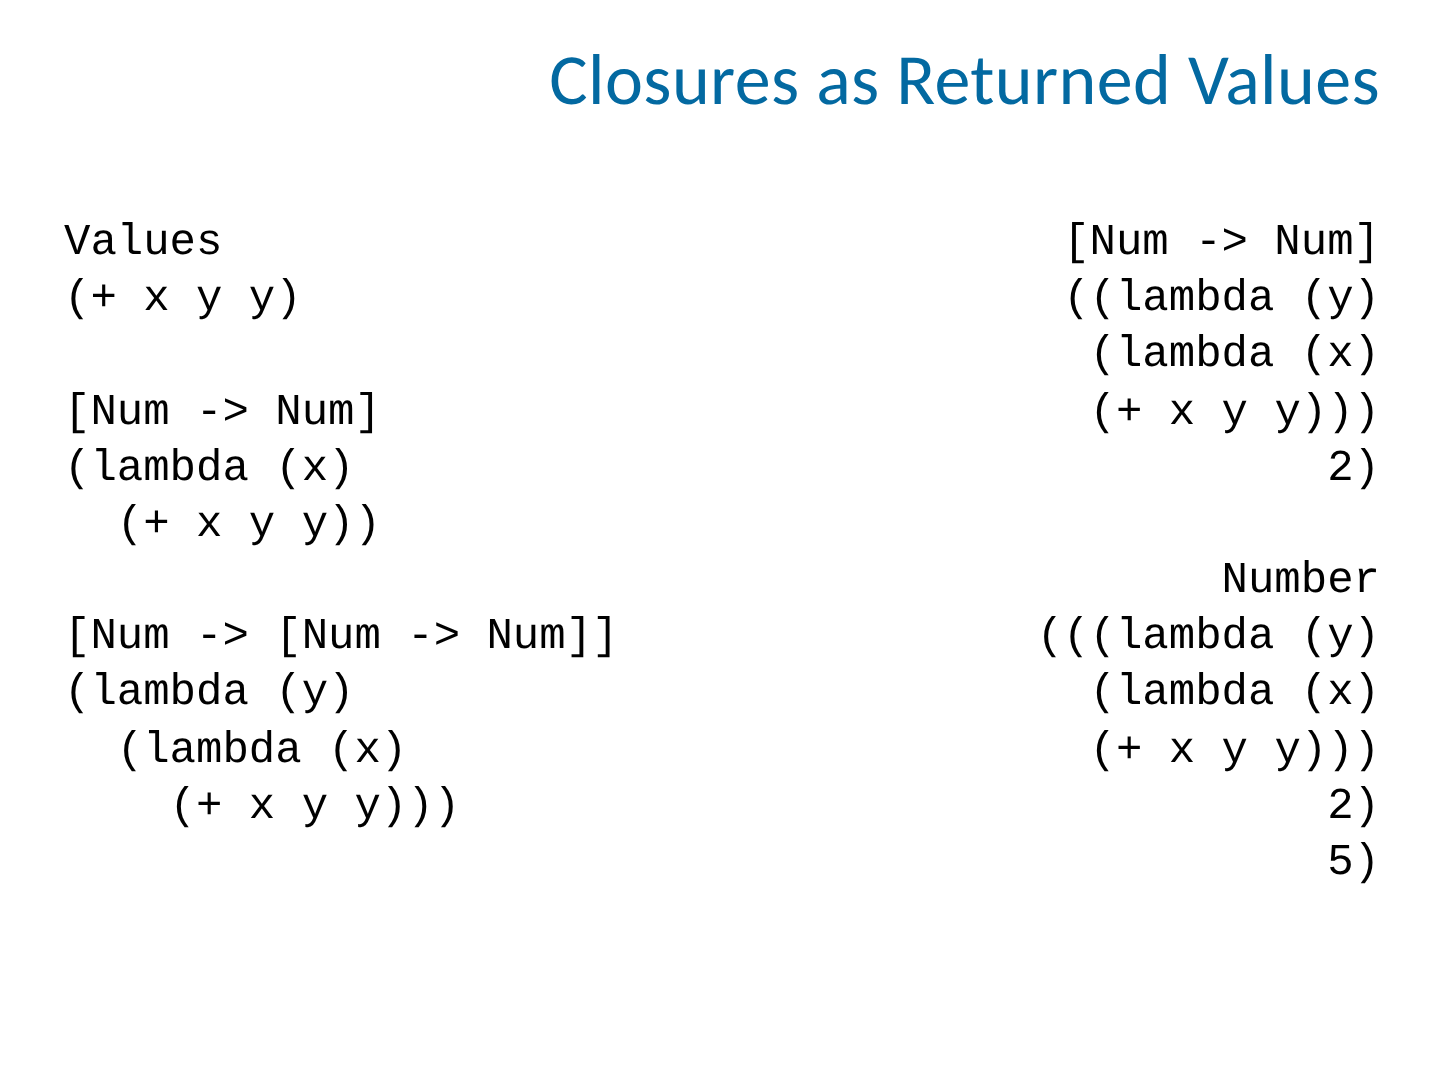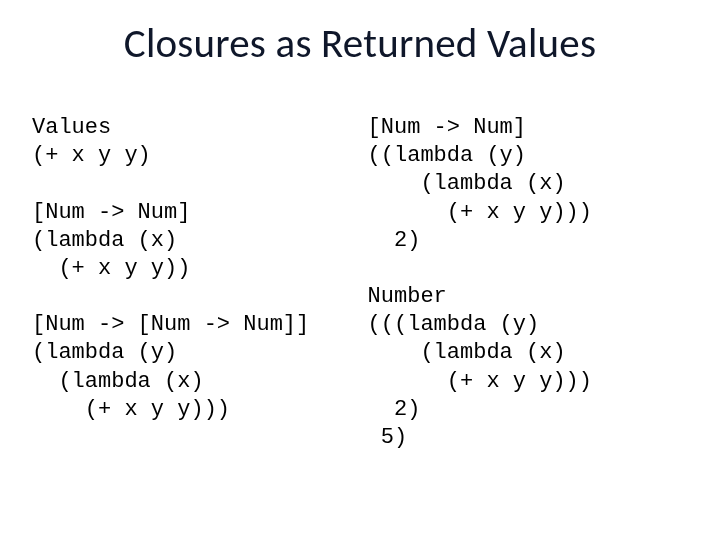--- a/index.html
+++ b/index.html
@@ -11,23 +11,23 @@
     font-family: "Calibri", "Arial", sans-serif;
     overflow: hidden;
   }
   .slide {
     width: 720px;
     height: 540px;
     box-sizing: border-box;
     padding: 18px 30px 20px 30px;
   }
   .title {
-    font-size: 41px;
-    text-align: center;
-    color: #0f172a;
+    font-size: 36px;
+    text-align: right;
+    color: #0369a1;
     margin: 0 0 18px 0;
     font-weight: 400;
     letter-spacing: 0.2px;
   }
   .columns {
     display: flex;
     flex-direction: row;
     width: 100%;
   }
   .col {
@@ -36,20 +36,21 @@
     line-height: 1.28;
     white-space: pre;
     color: #000;
   }
   .col-left {
     width: 51%;
     padding-left: 2px;
   }
   .col-right {
     width: 49%;
+    text-align: right;
   }
 </style>
 </head>
 <body>
 
 <div class="slide">
   <h1 class="title">Closures as Returned Values</h1>
 
   <div class="columns">
     <div class="col col-left">

